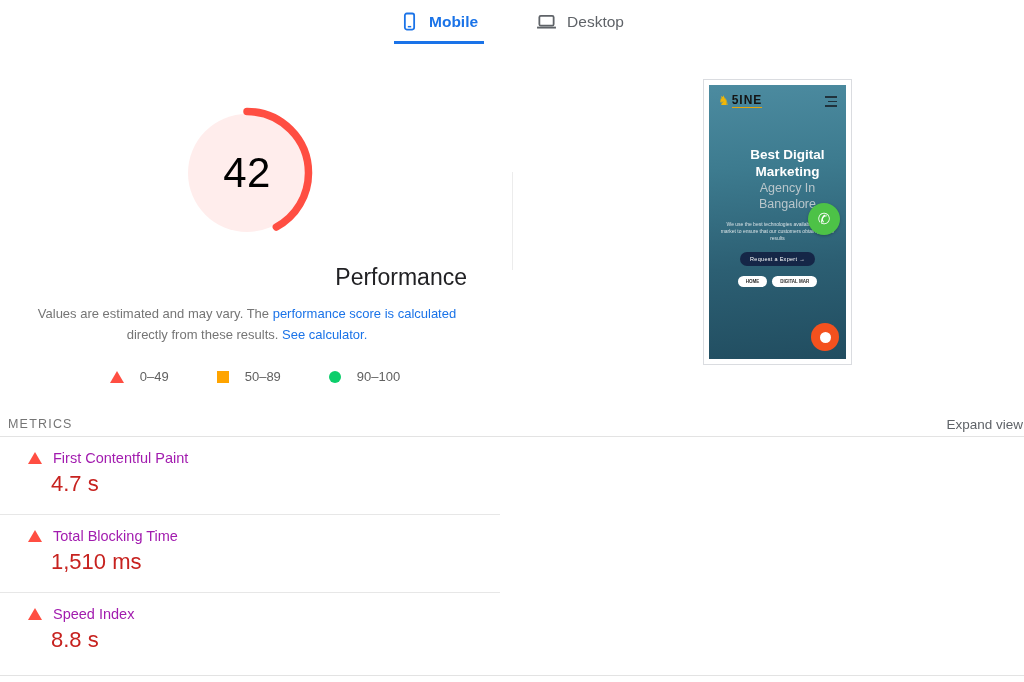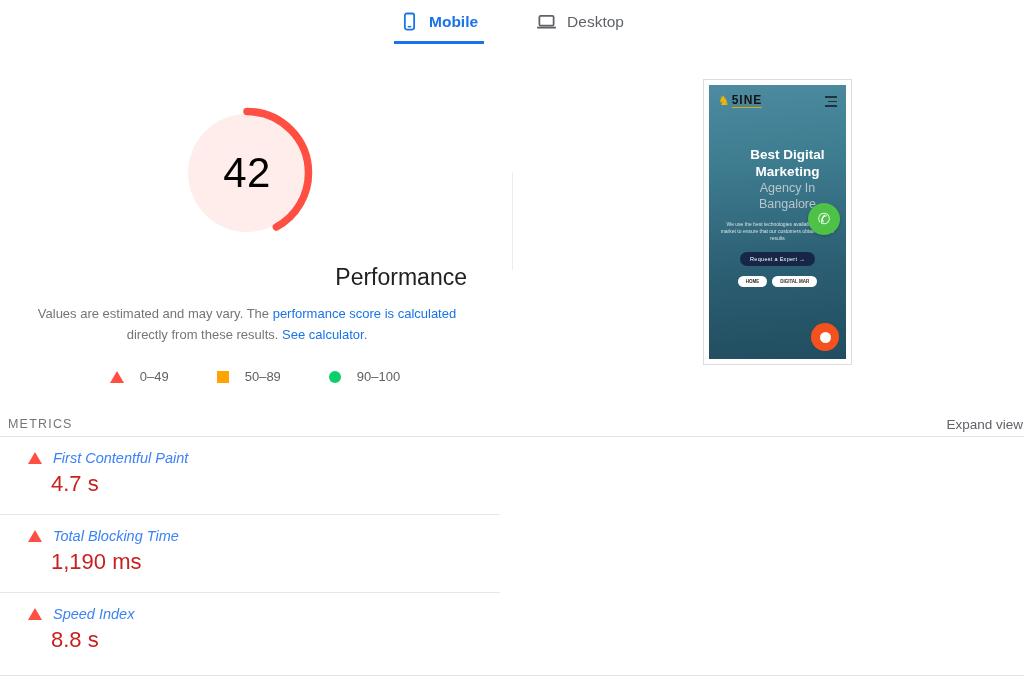--- a/index.html
+++ b/index.html
@@ -146,21 +146,21 @@
     display: grid;
     grid-template-columns: 500px 486px;
     column-gap: 24px;
     grid-auto-rows: 78px;
     grid-auto-flow: column;
   }
   .mcol-left  { grid-column: 1; }
   .mcol-right { grid-column: 2; }
   .metric-row { border-bottom: 1px solid #e7e7e7; padding: 13px 0 0 28px; }
   .metric-row.no-border { border-bottom: none; }
-  .metric-label-line { display: flex; align-items: center; gap: 11px; font-size: 14.5px; color: #3b82f6; font-style: italic; }
+  .metric-label-line { display: flex; align-items: center; gap: 11px; font-size: 14.5px; color: #a21caf; }
   .metric-value { margin-left: 23px; margin-top: 5px; font-size: 22px; }
   .metric-value.poor { color: #c7221f; }
   .metric-value.good { color: #188038; }
 
   .bottom-divider { position: absolute; top: 675px; left: 0; right: 0; height: 1px; background: #e3e3e3; }
 </style>
 </head>
 <body>
 
 <div class="page">
@@ -259,21 +259,21 @@
         <span>First Contentful Paint</span>
       </div>
       <div class="metric-value poor">4.7 s</div>
     </div>
 
     <div class="metric-row mcol-left">
       <div class="metric-label-line">
         <span class="shape-triangle"></span>
         <span>Total Blocking Time</span>
       </div>
-      <div class="metric-value poor">1,190 ms</div>
+      <div class="metric-value poor">1,510 ms</div>
     </div>
 
     <div class="metric-row mcol-left no-border">
       <div class="metric-label-line">
         <span class="shape-triangle"></span>
         <span>Speed Index</span>
       </div>
       <div class="metric-value poor">8.8 s</div>
     </div>
 

